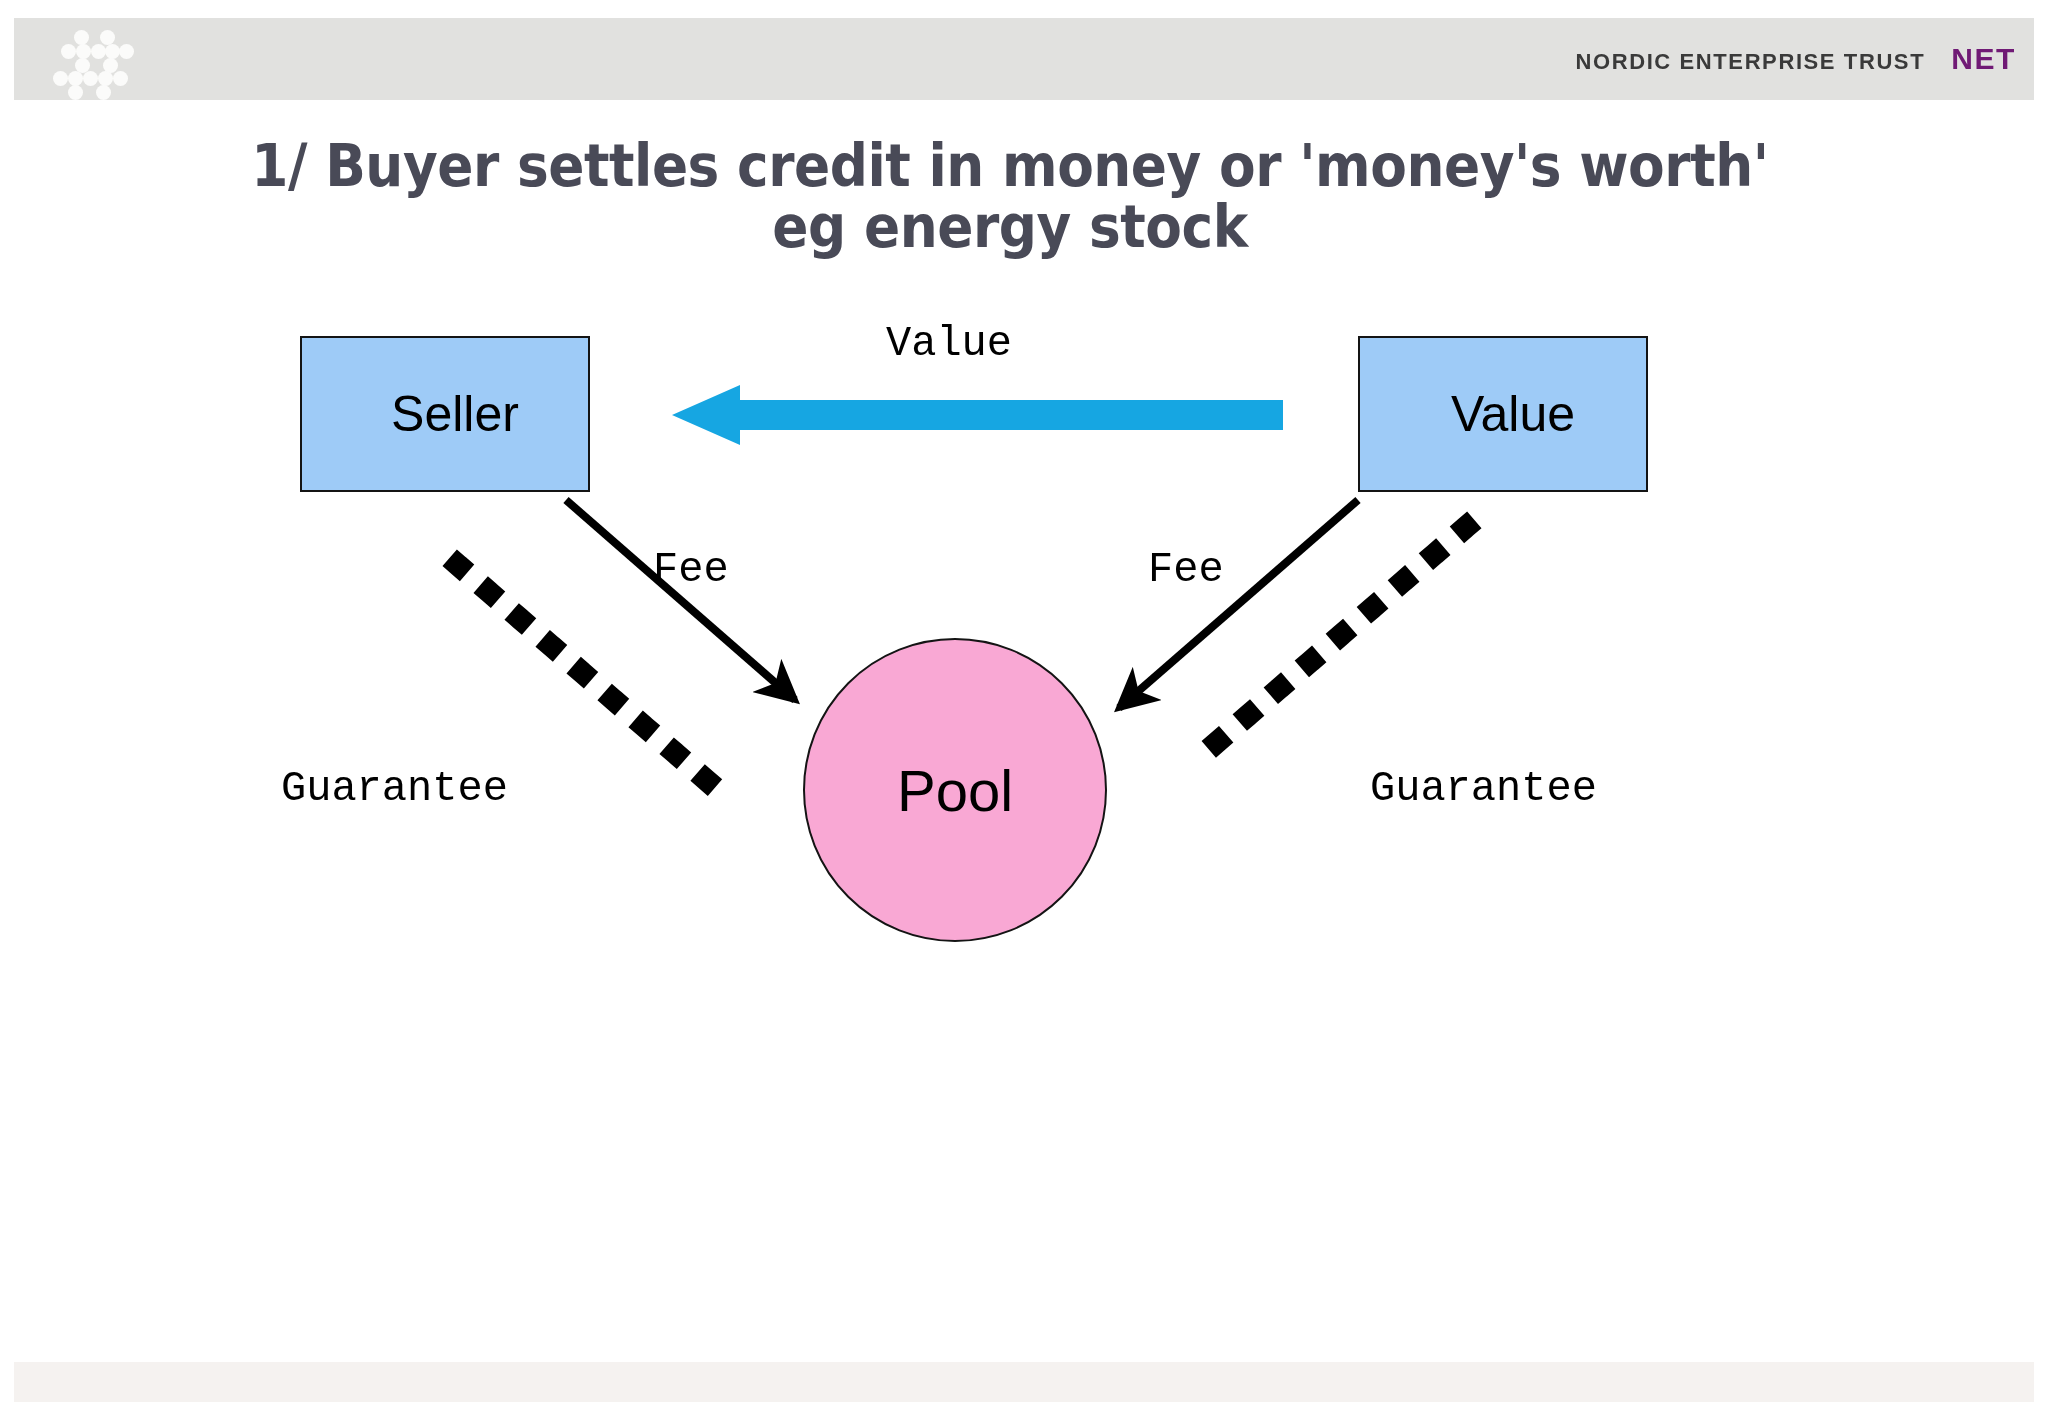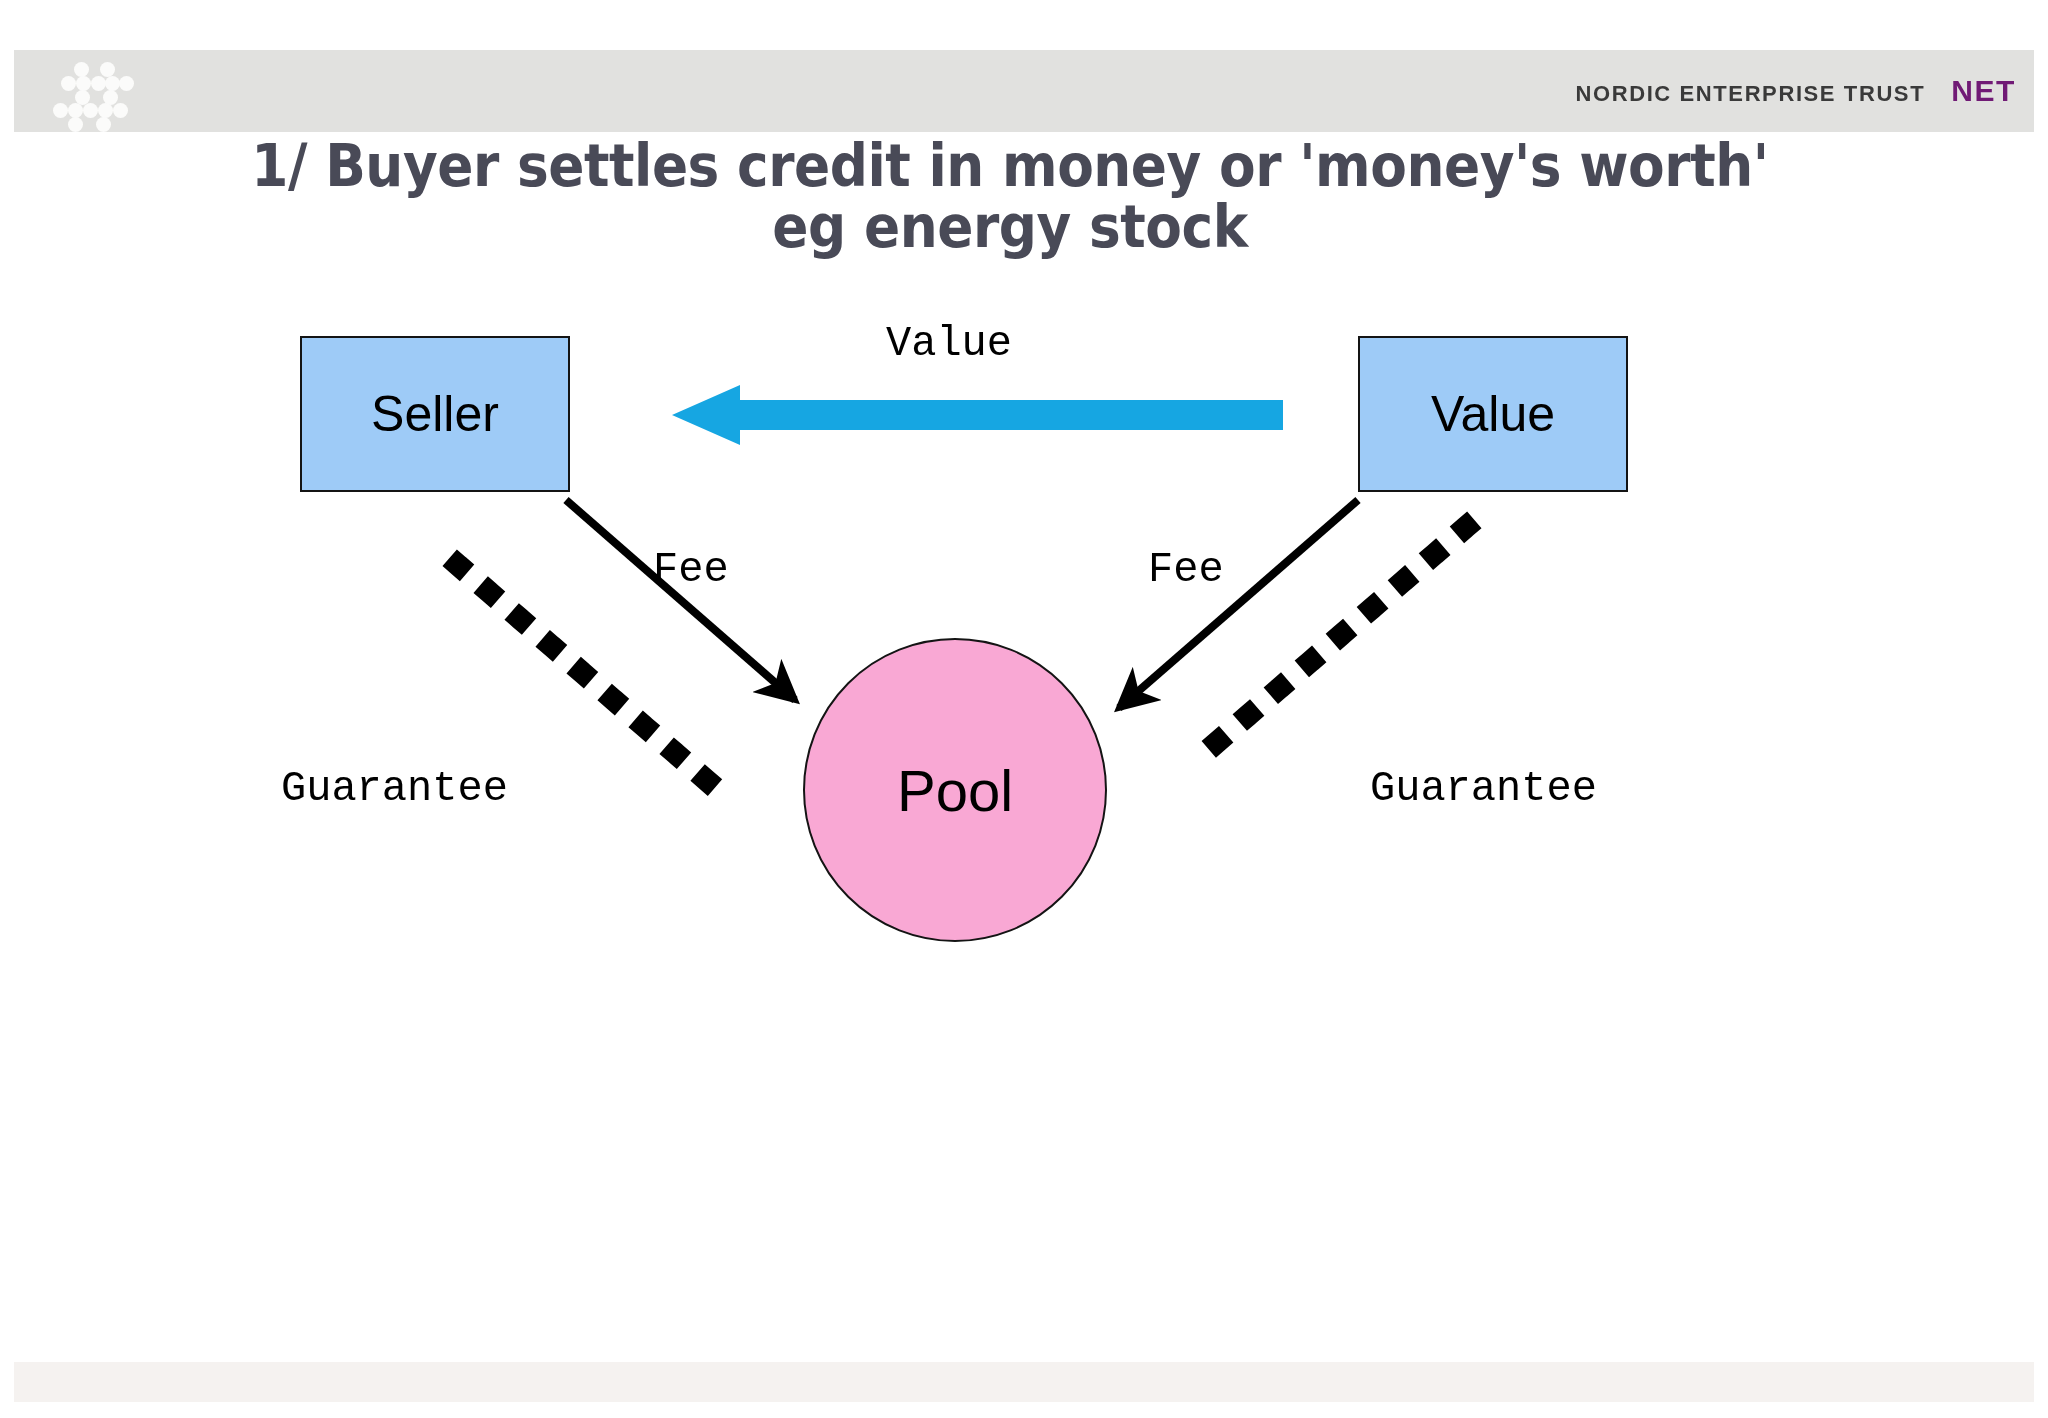--- a/index.html
+++ b/index.html
@@ -17,21 +17,20 @@
   }
 
   
   #header-bar {
     position: absolute;
     left: 14px;
     top: 18px;
     width: 2020px;
     height: 82px;
     background: #e1e1df;
-    margin-top: 32px;
   }
 
   #brand-logo {
     position: absolute;
     left: 32px;
     top: 10px;
     width: 92px;
     height: 66px;
   }
   #brand-logo .dot {
@@ -102,20 +101,21 @@
   .node-box {
     position: absolute;
     background: #9ecbf7;
     border: 2px solid #141414;
     display: flex;
     align-items: center;
     justify-content: center;
     font-size: 50px;
     color: #000000;
     font-family: "Liberation Sans", sans-serif;
+    padding-left: 20px;
   }
   #node-seller { left: 300px; top: 336px; width: 266px; height: 152px; }
   #node-buyer  { left: 1358px; top: 336px; width: 266px; height: 152px; }
 
   #node-pool {
     position: absolute;
     left: 803px;
     top: 638px;
     width: 300px;
     height: 300px;

